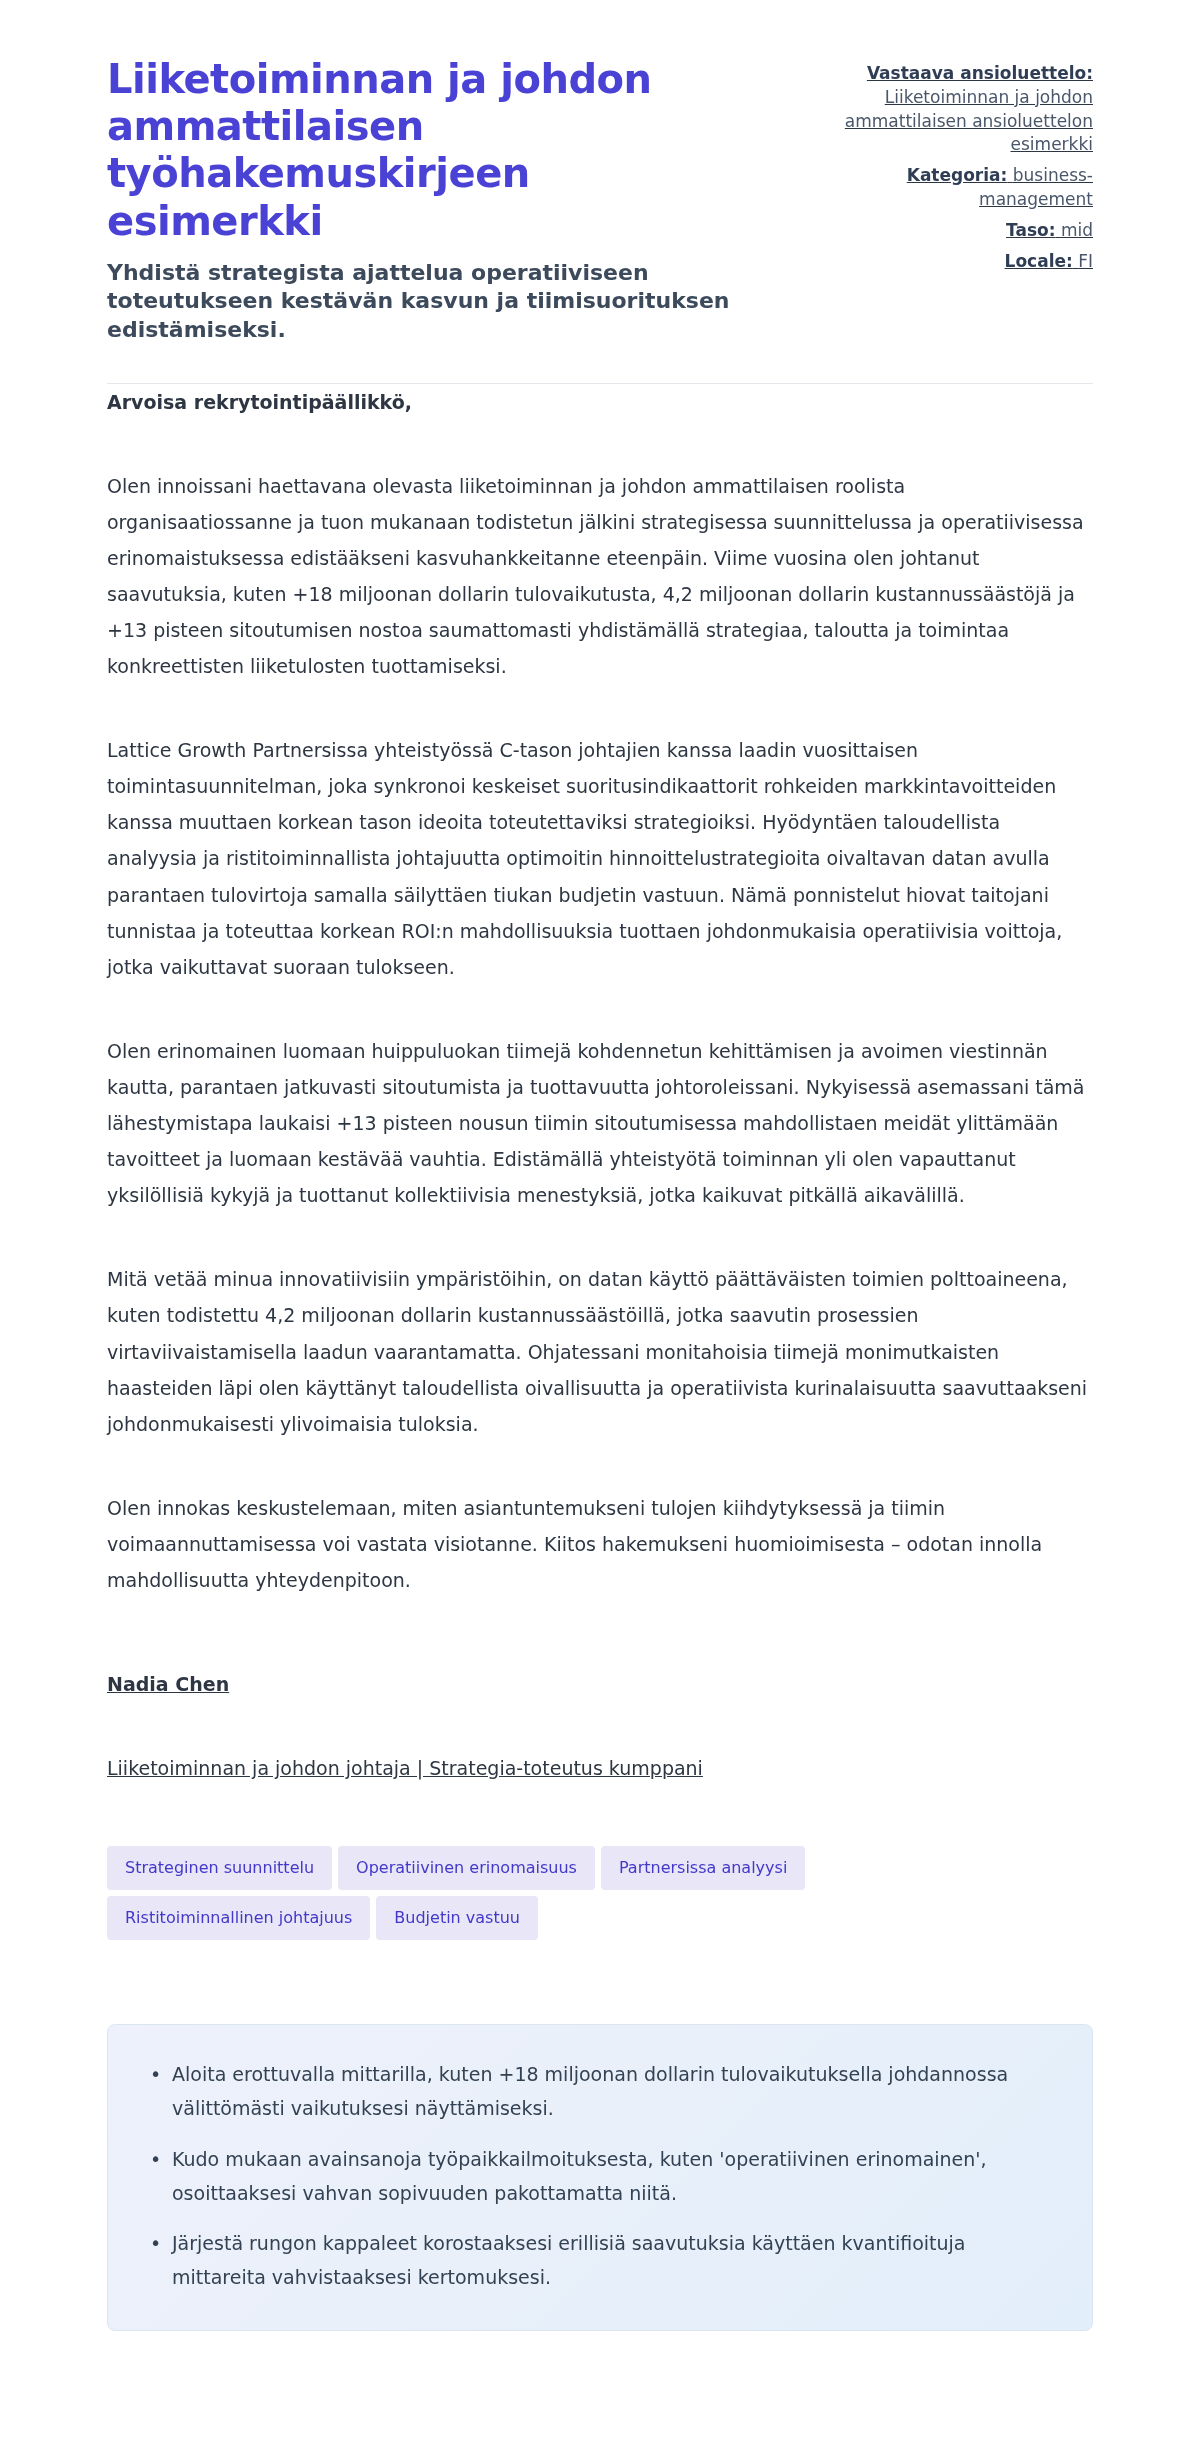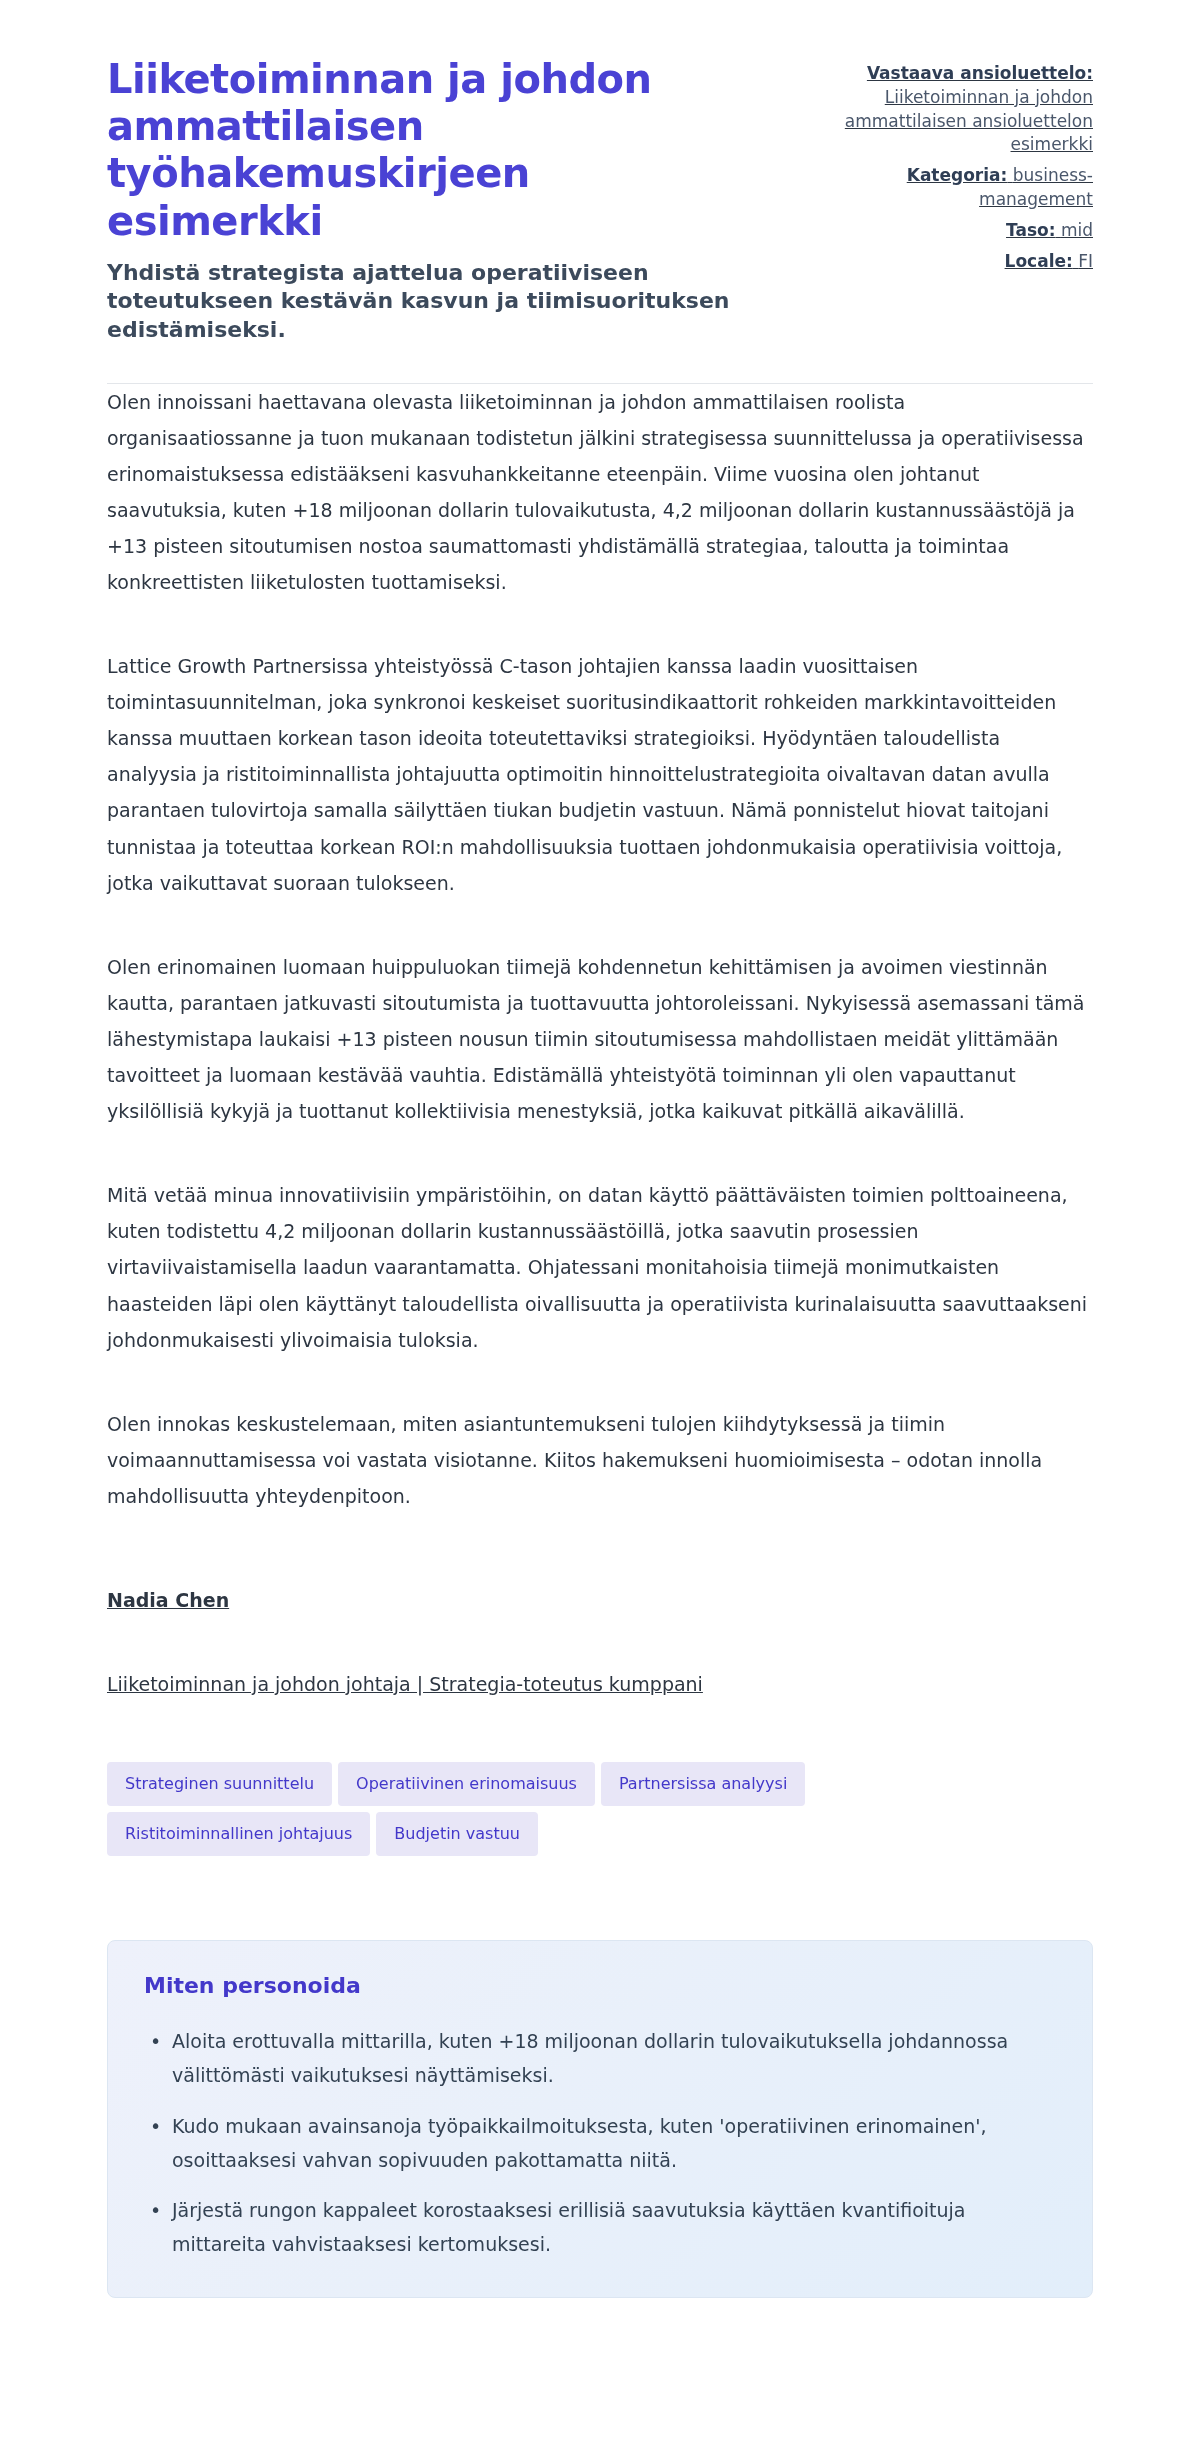--- a/index.html
+++ b/index.html
@@ -162,20 +162,21 @@
       <div class="meta-row">
         <span class="meta-label">Locale:</span>
         <span class="meta-value">FI</span>
       </div>
     </div>
   </div>
 
   <hr class="divider">
 
   <div class="letter">
+    <p class="greeting">Arvoisa rekrytointipäällikkö,</p>
     <p>Olen innoissani haettavana olevasta liiketoiminnan ja johdon ammattilaisen roolista organisaatiossanne ja tuon mukanaan todistetun jälkini strategisessa suunnittelussa ja operatiivisessa erinomaistuksessa edistääkseni kasvuhankkeitanne eteenpäin. Viime vuosina olen johtanut saavutuksia, kuten +18 miljoonan dollarin tulovaikutusta, 4,2 miljoonan dollarin kustannussäästöjä ja +13 pisteen sitoutumisen nostoa saumattomasti yhdistämällä strategiaa, taloutta ja toimintaa konkreettisten liiketulosten tuottamiseksi.</p>
     <p>Lattice Growth Partnersissa yhteistyössä C-tason johtajien kanssa laadin vuosittaisen toimintasuunnitelman, joka synkronoi keskeiset suoritusindikaattorit rohkeiden markkintavoitteiden kanssa muuttaen korkean tason ideoita toteutettaviksi strategioiksi. Hyödyntäen taloudellista analyysia ja ristitoiminnallista johtajuutta optimoitin hinnoittelustrategioita oivaltavan datan avulla parantaen tulovirtoja samalla säilyttäen tiukan budjetin vastuun. Nämä ponnistelut hiovat taitojani tunnistaa ja toteuttaa korkean ROI:n mahdollisuuksia tuottaen johdonmukaisia operatiivisia voittoja, jotka vaikuttavat suoraan tulokseen.</p>
     <p>Olen erinomainen luomaan huippuluokan tiimejä kohdennetun kehittämisen ja avoimen viestinnän kautta, parantaen jatkuvasti sitoutumista ja tuottavuutta johtoroleissani. Nykyisessä asemassani tämä lähestymistapa laukaisi +13 pisteen nousun tiimin sitoutumisessa mahdollistaen meidät ylittämään tavoitteet ja luomaan kestävää vauhtia. Edistämällä yhteistyötä toiminnan yli olen vapauttanut yksilöllisiä kykyjä ja tuottanut kollektiivisia menestyksiä, jotka kaikuvat pitkällä aikavälillä.</p>
     <p>Mitä vetää minua innovatiivisiin ympäristöihin, on datan käyttö päättäväisten toimien polttoaineena, kuten todistettu 4,2 miljoonan dollarin kustannussäästöillä, jotka saavutin prosessien virtaviivaistamisella laadun vaarantamatta. Ohjatessani monitahoisia tiimejä monimutkaisten haasteiden läpi olen käyttänyt taloudellista oivallisuutta ja operatiivista kurinalaisuutta saavuttaakseni johdonmukaisesti ylivoimaisia tuloksia.</p>
     <p>Olen innokas keskustelemaan, miten asiantuntemukseni tulojen kiihdytyksessä ja tiimin voimaannuttamisessa voi vastata visiotanne. Kiitos hakemukseni huomioimisesta – odotan innolla mahdollisuutta yhteydenpitoon.</p>
 
     <div class="signature">
       <p class="signature-name">Nadia Chen</p>
       <p class="signature-title">Liiketoiminnan ja johdon johtaja | Strategia-toteutus kumppani</p>
     </div>
@@ -183,21 +184,20 @@
 
   <div class="tag-list">
     <span class="tag">Strateginen suunnittelu</span>
     <span class="tag">Operatiivinen erinomaisuus</span>
     <span class="tag">Partnersissa analyysi</span>
     <span class="tag">Ristitoiminnallinen johtajuus</span>
     <span class="tag">Budjetin vastuu</span>
   </div>
 
   <div class="tips-box">
-    <h2 class="tips-heading">Miten personoida</h2>
     <ul class="tips-list">
       <li><span>Aloita erottuvalla mittarilla, kuten +18 miljoonan dollarin tulovaikutuksella johdannossa välittömästi vaikutuksesi näyttämiseksi.</span></li>
       <li><span>Kudo mukaan avainsanoja työpaikkailmoituksesta, kuten 'operatiivinen erinomainen', osoittaaksesi vahvan sopivuuden pakottamatta niitä.</span></li>
       <li><span>Järjestä rungon kappaleet korostaaksesi erillisiä saavutuksia käyttäen kvantifioituja mittareita vahvistaaksesi kertomuksesi.</span></li>
     </ul>
   </div>
 
 </div>
 
 </body></html>

